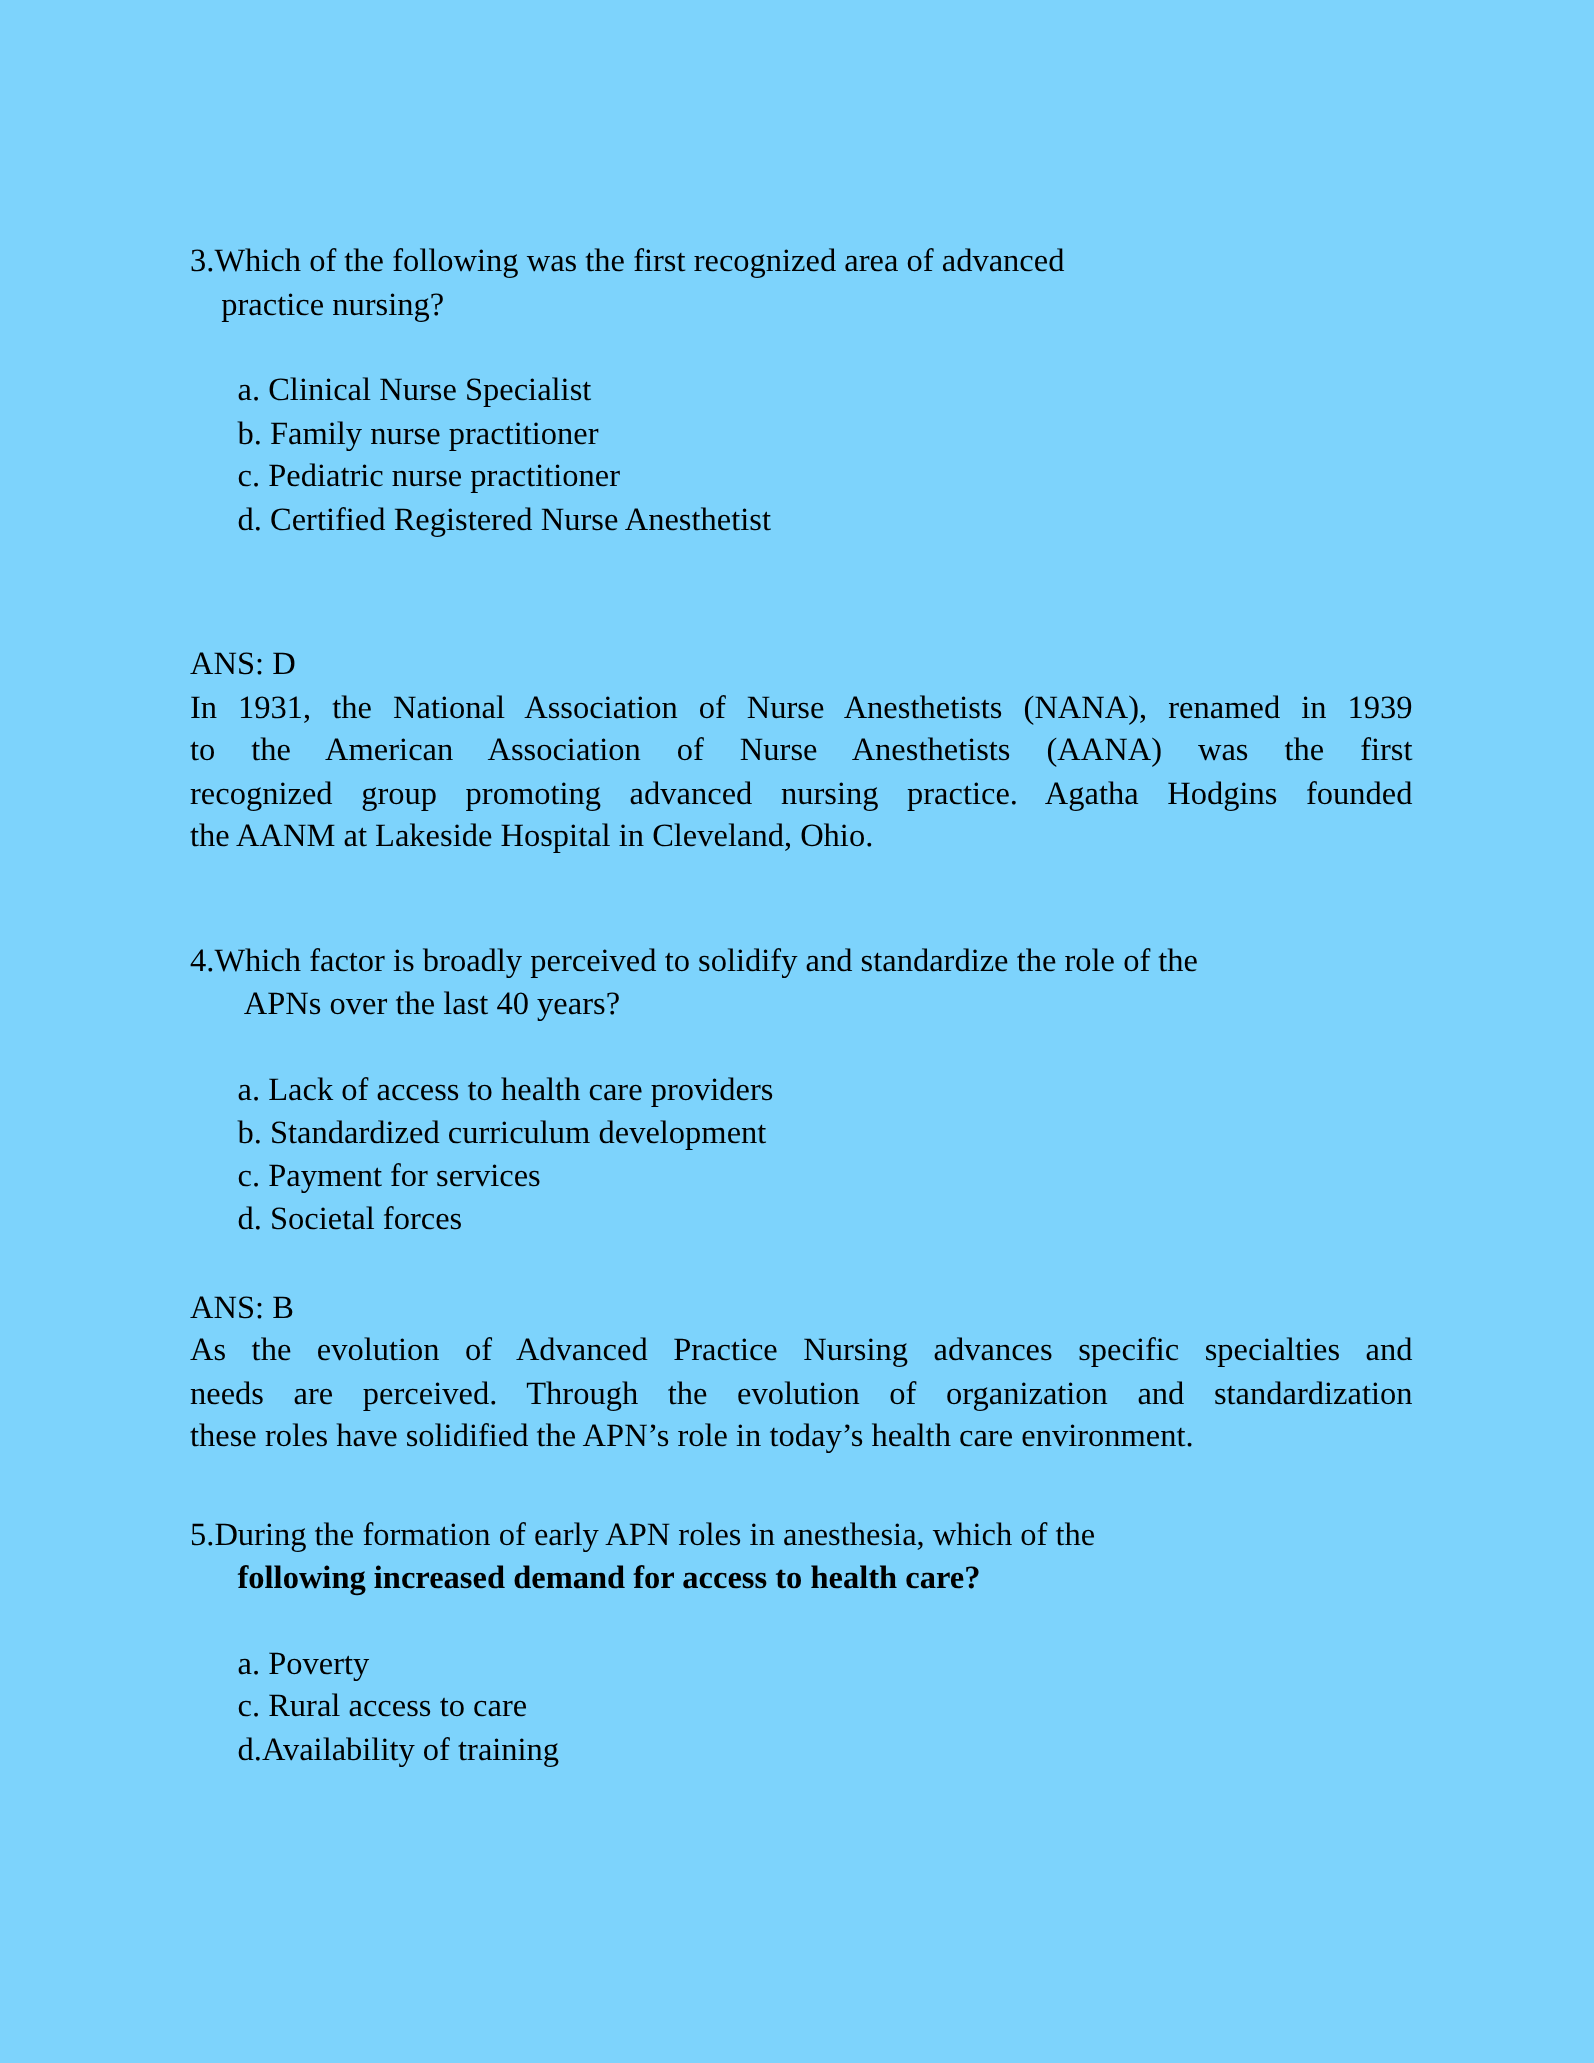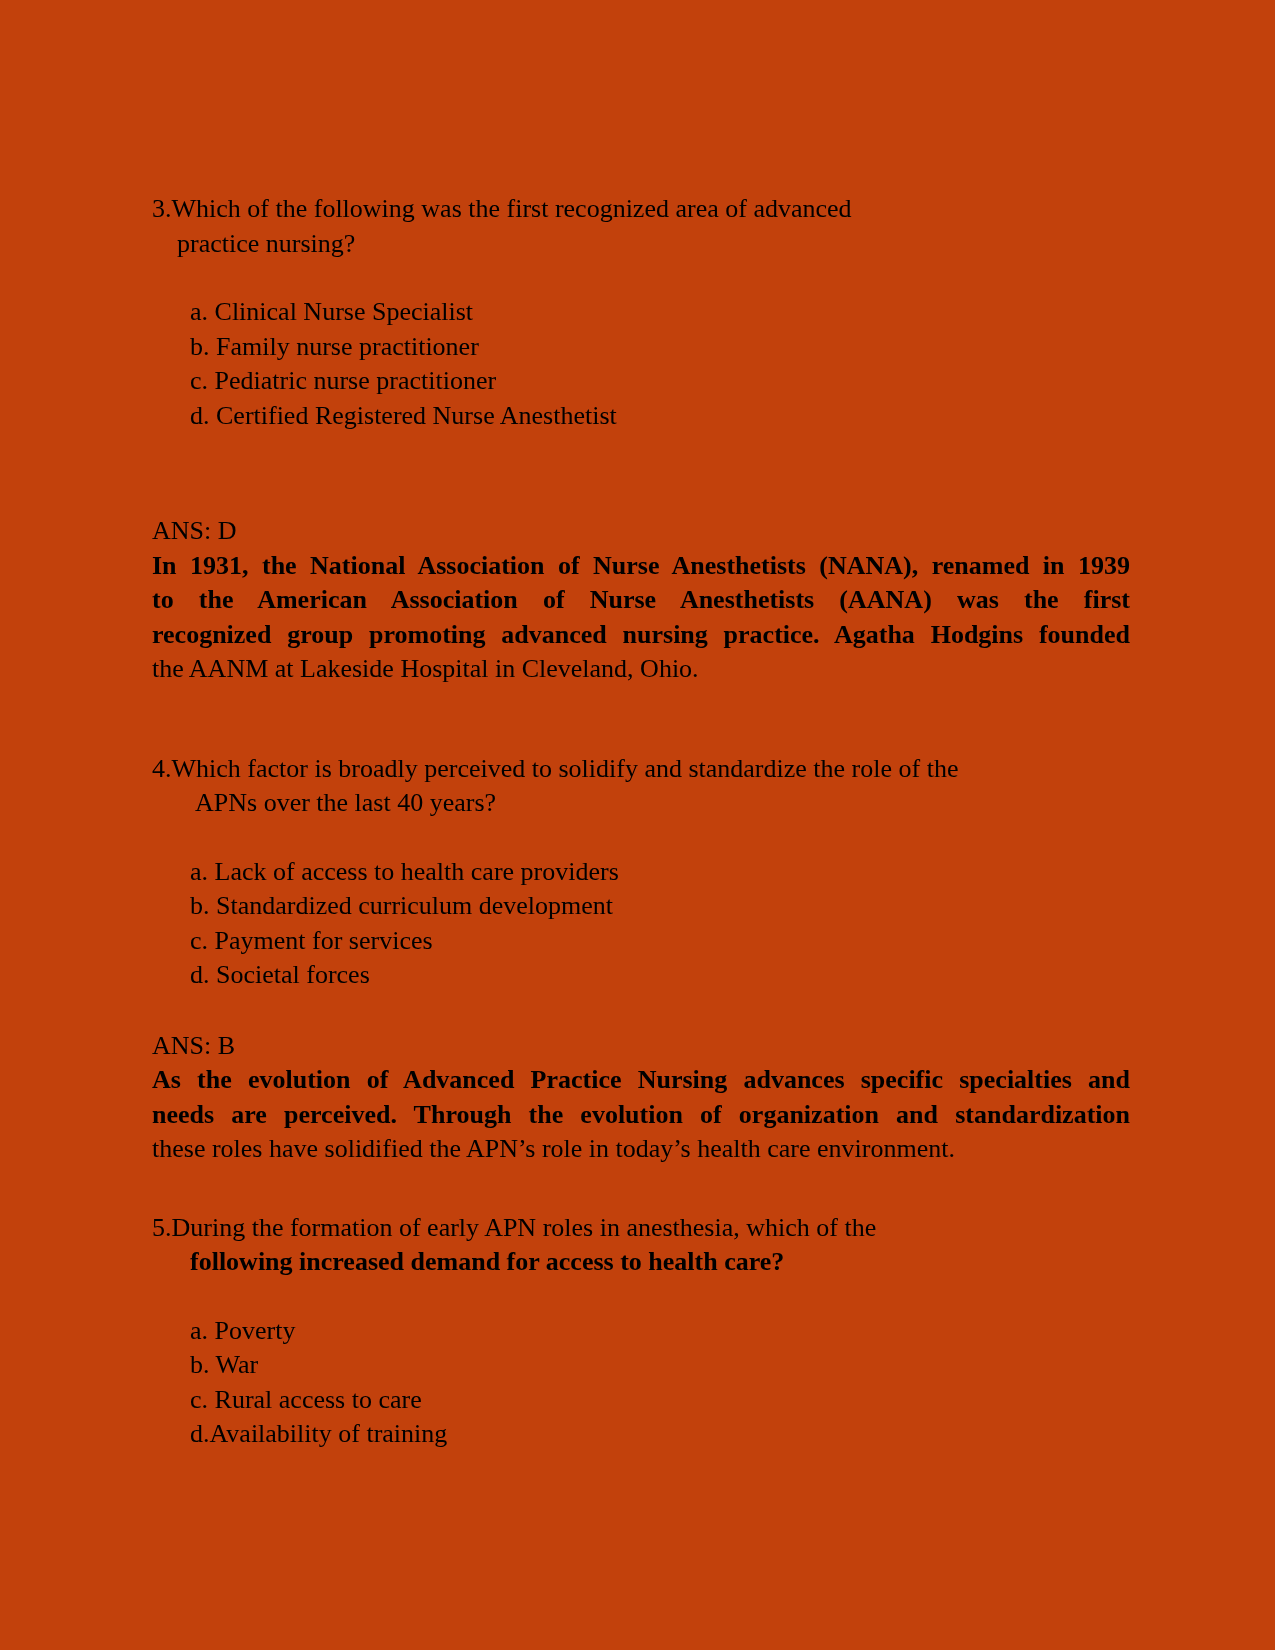--- a/index.html
+++ b/index.html
@@ -4,39 +4,38 @@
 <style>
   html, body {
     margin: 0;
     padding: 0;
     background: #e8e8e8;
   }
   .page {
     position: relative;
     width: 1275px;
     height: 1650px;
-    background: #c2410c;
+    background: #7dd3fc;
     overflow: hidden;
     font-family: "Liberation Serif", "DejaVu Serif", serif;
     font-size: 26px;
     line-height: 34.5px;
     color: #000000;
   }
   .content {
     box-sizing: border-box;
     padding: 192px 0 0 152px;
     width: 1130px; 
   }
   .line { white-space: nowrap; }
   .rationale { width: 978px; }
   .rationale .rline { white-space: normal; }
   .just {
     text-align: justify;
     text-align-last: justify;
-    font-weight: bold;
   }
   .last {
     text-align: right;
     text-align-last: left;
   }
   .indent-25 { margin-left: 25px; }
   .indent-38 { margin-left: 38px; font-weight: bold; }
   .indent-43 { margin-left: 43px; }
   .options { margin-left: 38px; }
   .mt-34 { margin-top: 34px; }
@@ -93,20 +92,19 @@
         </div>
       </div>
     </section>
 
     <section class="mt-64">
       <div class="line"><span>5.</span><span>During the formation of early APN roles in anesthesia, which of the</span></div>
       <div class="line indent-38">following increased demand for access to health care?</div>
 
       <div class="options mt-34">
         <div class="line">a. Poverty</div>
-        <div class="line">b. War</div>
         <div class="line">c. Rural access to care</div>
         <div class="line">d.Availability of training</div>
       </div>
     </section>
 
   </div>
 </div>
 
 </body></html>

